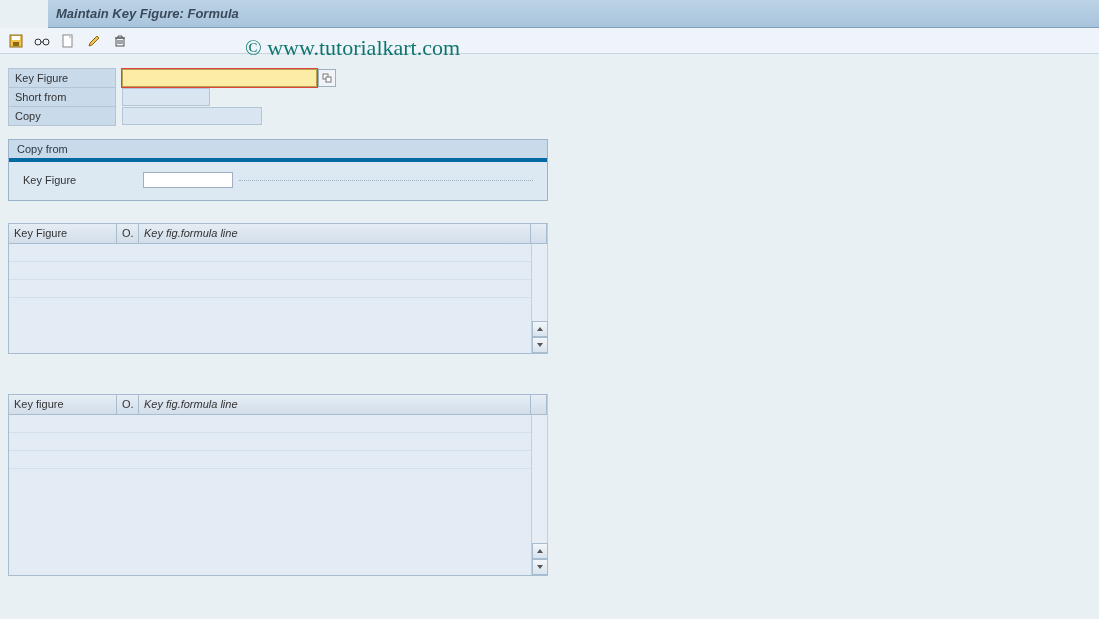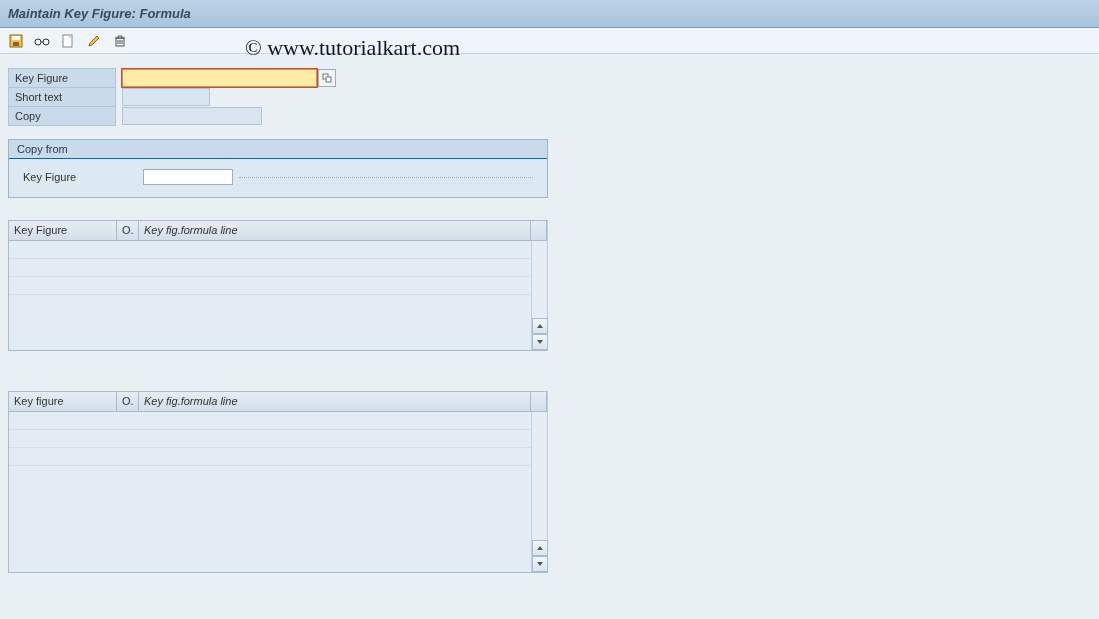--- a/index.html
+++ b/index.html
@@ -12,20 +12,21 @@
     background:#e8f0f4;
     overflow:hidden;
     position:relative;
   }
   .titlebar {
     height:28px;
     background:linear-gradient(#bcd3e6,#a8c4dc);
     border-bottom:1px solid #7f9fb8;
     display:flex; align-items:center;
     padding:0 8px;
+    margin-left:48px;
   }
   .titlebar .title { font-size:13px; font-weight:700; font-style:italic; color:#3a4a5a; }
   .toolbar {
     height:26px;
     background:#eef4f9;
     border-bottom:1px solid #c8d6e2;
     display:flex; align-items:center;
     padding:0 6px;
     gap:6px;
   }
@@ -72,21 +73,21 @@
     cursor:pointer;
   }
 
   .group {
     margin:10px 0 0 8px;
     width:540px;
     border:1px solid #9cb4c9;
   }
   .group-title {
     background:#c9daea;
-    border-bottom:1px solid #0369a1;
+    border-bottom:4px solid #0369a1;
     padding:3px 8px;
     color:#2a3a4a;
   }
   .group-body {
     background:#dce8f2;
     padding:10px 14px 12px 14px;
   }
   .group-row { display:flex; align-items:center; }
   .group-row .lbl2 { width:120px; }
   .dotted {
@@ -134,21 +135,21 @@
     background:linear-gradient(#f2f6fa,#d8e4ee);
     border:1px solid #a8bccf;
     display:flex; align-items:center; justify-content:center;
     cursor:pointer;
   }
 
   .watermark {
     position:absolute;
     top:35px; left:245px;
     font-size:22px;
-    color:#0f172a;
+    color:#0f766e;
     pointer-events:none;
     font-family: Georgia, serif;
     display:flex; align-items:center; gap:4px;
   }
 </style>
 </head>
 <body>
 
 <div class="titlebar">
   <div class="title">Maintain Key Figure: Formula</div>
@@ -200,21 +201,21 @@
       <input class="input required" value="" style="">
       <div class="f4-btn">
         <svg width="10" height="10" viewBox="0 0 10 10">
             <rect x="1" y="1" width="5" height="5" fill="#fff" stroke="#777"></rect>
             <rect x="4" y="4" width="5" height="5" fill="#fff" stroke="#777"></rect>
           </svg>
       </div>
     </div>
   </div>
   <div class="form-row">
-    <div class="lbl">Short text</div>
+    <div class="lbl">Short from</div>
     <div class="val" style="padding-left:6px;">
       <input class="input short" value="" style="">
     </div>
   </div>
   <div class="form-row">
     <div class="lbl">Copy</div>
     <div class="val" style="padding-left:6px;">
       <input class="input name" value="" style="">
     </div>
   </div>

